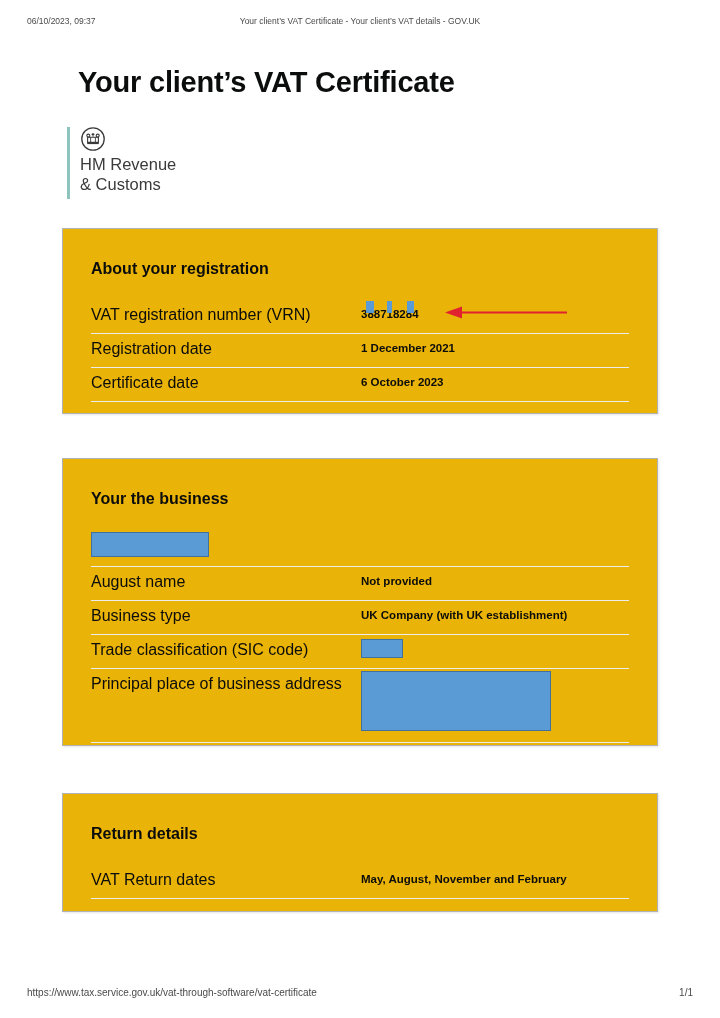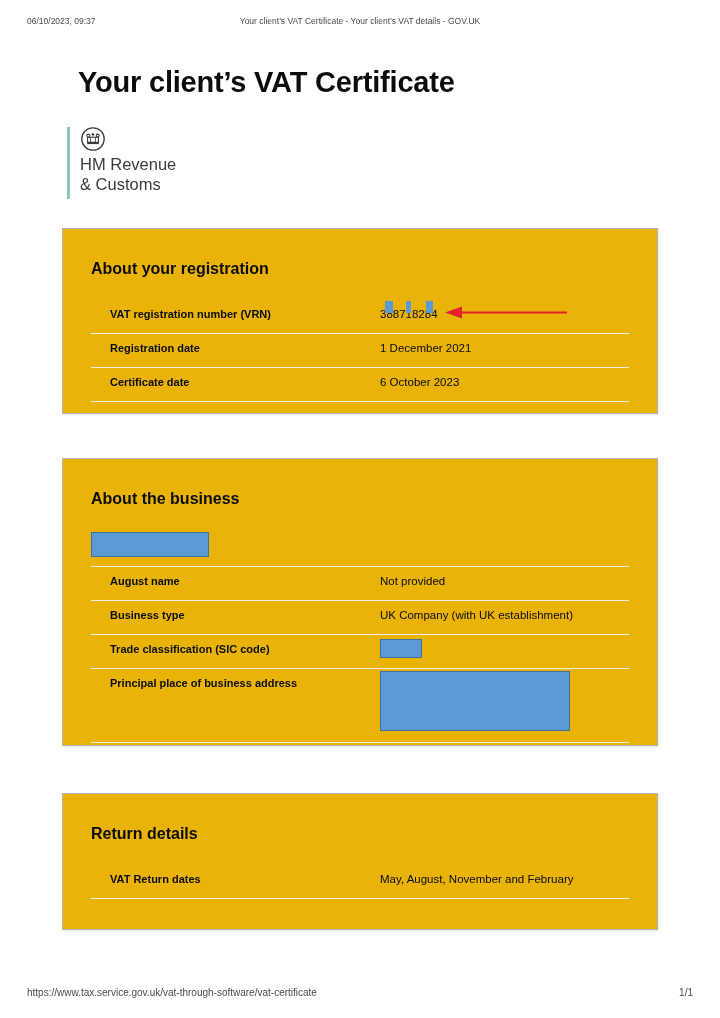--- a/index.html
+++ b/index.html
@@ -146,32 +146,31 @@
     min-height: 34px;
     box-sizing: border-box;
   }
   .row:last-child {
     border-bottom: 1px solid #ededed;
     justify-content: flex-end;
   }
   .row-key {
     width: 270px;
     flex: 0 0 270px;
-    font-size: 11px;
-    font-weight: bold;
+    font-size: 16px;
+    font-weight: normal;
     color: #0b0c0c;
     padding-top: 7px;
     padding-bottom: 8px;
     line-height: 15px;
-    margin-left: 19px;
   }
   .row-val {
     flex: 1 1 auto;
     font-size: 11.5px;
-    font-weight: normal;
+    font-weight: bold;
     color: #0b0c0c;
     padding-top: 7px;
     padding-bottom: 8px;
     line-height: 15px;
     position: relative;
   }
 
   
   .redact {
     display: block;
@@ -205,21 +204,21 @@
     left: 445px;
     top: 305px;
     width: 122px;
     height: 13px;
     pointer-events: none;
   }
 
   
   #card-registration { top: 228px; height: 186px; }
   #card-business     { top: 458px; height: 288px; }
-  #card-return       { top: 793px; height: 137px; }
+  #card-return       { top: 793px; height: 119px; }
 </style>
 </head>
 <body>
 
 <div class="print-header">
   <span class="ph-left">06/10/2023, 09:37</span>
   <span class="ph-center">Your client’s VAT Certificate - Your client’s VAT details - GOV.UK</span>
 </div>
 
 <div class="page">
@@ -271,21 +270,21 @@
 
   <span class="arrow">
     <svg viewBox="0 0 122 13" width="122" height="13" aria-hidden="true">
       <line x1="16" y1="6.5" x2="122" y2="6.5" stroke="#e0232e" stroke-width="2.2"></line>
       <polygon points="0,6.5 17,0.5 17,12.5" fill="#e0232e"></polygon>
     </svg>
   </span>
 
   <div class="card" id="card-business">
     <div class="card-inner">
-      <h2 class="card-heading">About the business</h2>
+      <h2 class="card-heading">Your the business</h2>
 
       <div class="row" style="min-height:37px">
         <div class="row-val">
           <span class="redact" style="width:118px;height:25px;margin-top:-5px"></span>
         </div>
       </div>
 
       <div class="row">
         <div class="row-key">August name</div>
         <div class="row-val">Not provided</div>

